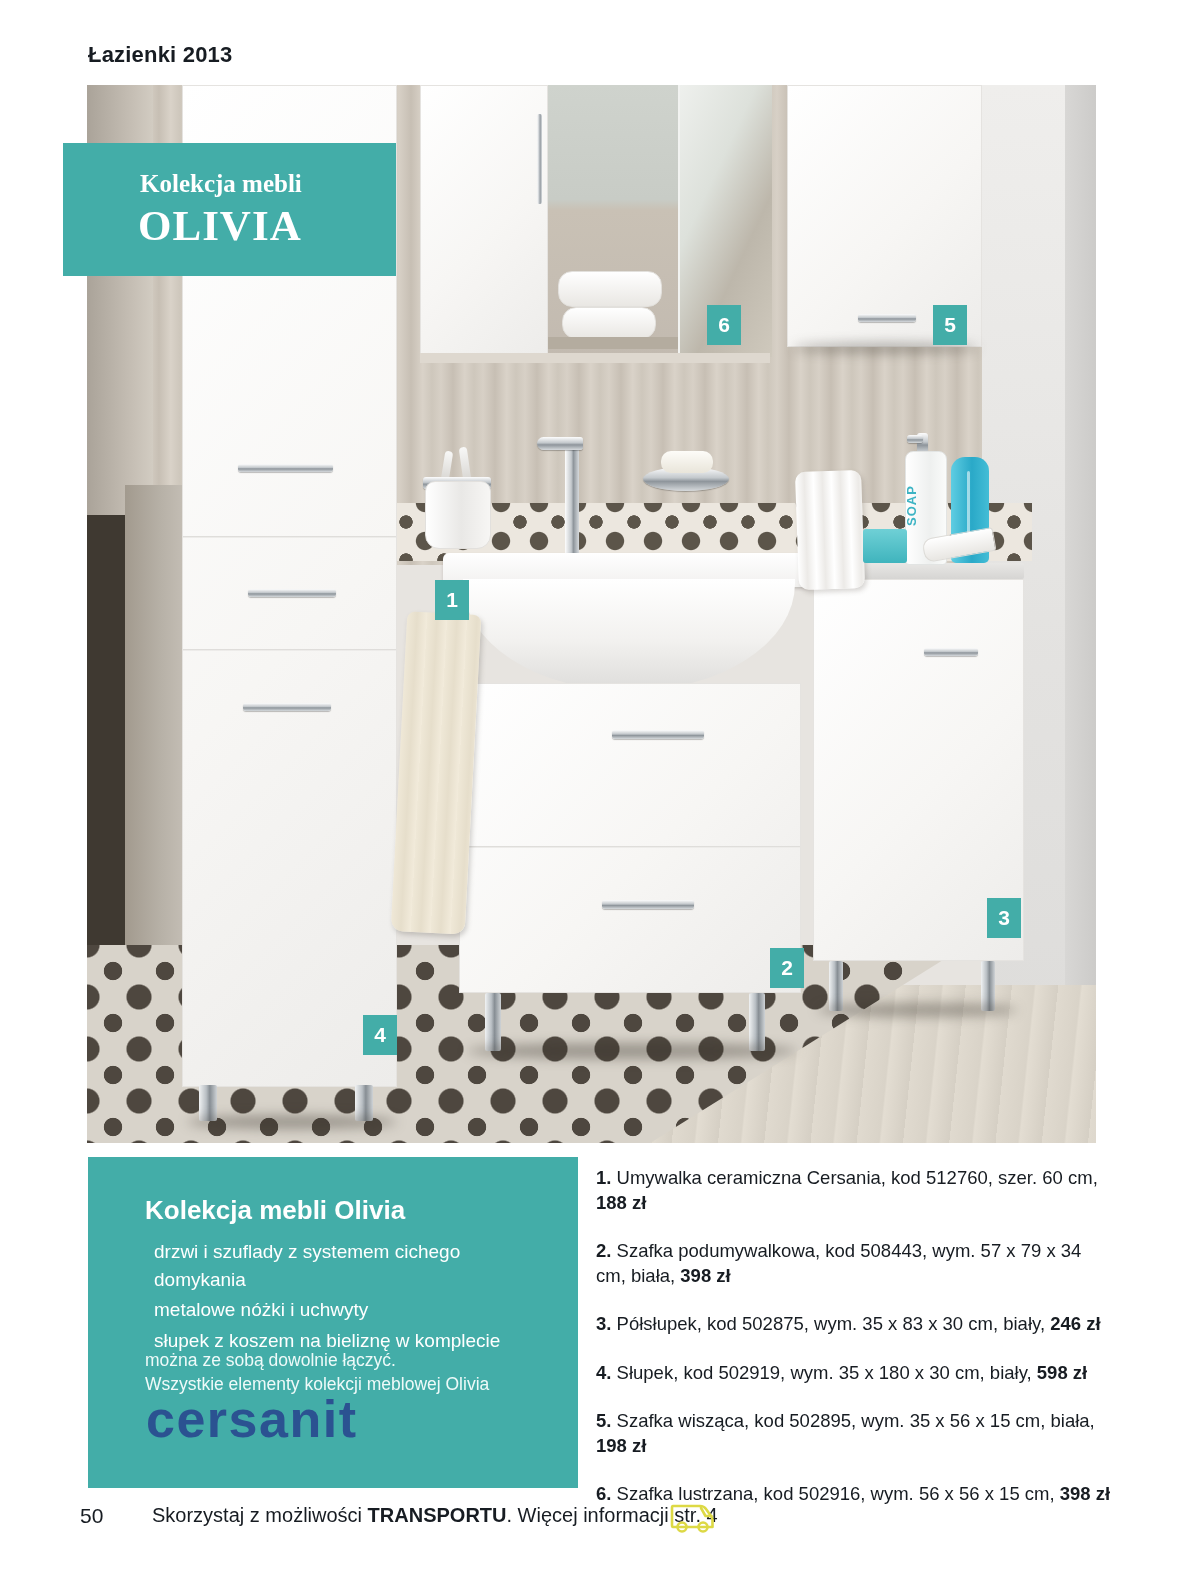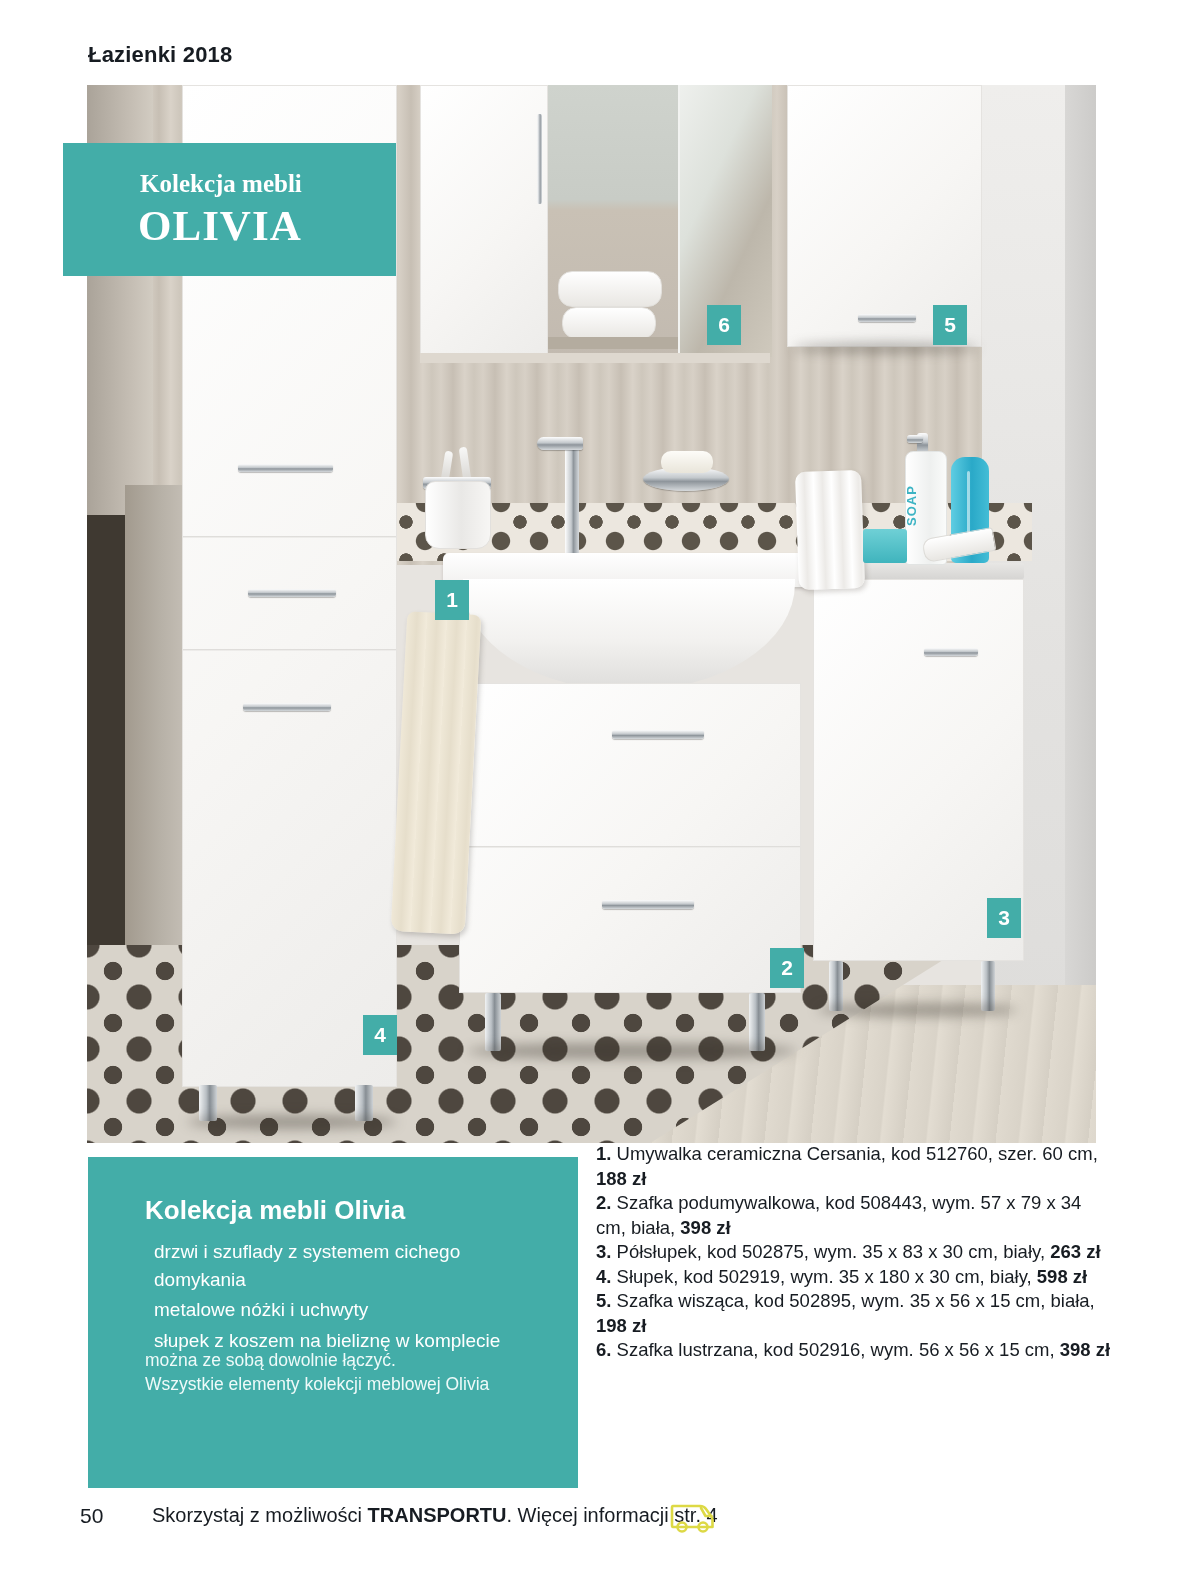--- a/index.html
+++ b/index.html
@@ -104,36 +104,36 @@
   
   .info-box{position:absolute;left:88px;top:1157px;width:490px;height:331px;background:var(--accent);color:#fff;}
   .info-title{position:absolute;left:57px;top:38px;font-size:26px;font-weight:700;text-align:center;}
   .info-features{position:absolute;left:66px;top:78px;width:350px;font-size:19px;line-height:1.45;}
   .info-features div{margin-top:3px;}
   .info-note{position:absolute;left:57px;top:192px;width:390px;font-size:17.5px;line-height:1.35;color:#eefaf9;}
   .brand-logo{position:absolute;left:58px;top:232px;font-size:52px;font-weight:700;color:#2b5291;letter-spacing:1.5px;}
 
   
   .product-list{position:absolute;left:596px;top:1142px;width:515px;font-size:18.5px;color:#171c22;}
-  .product-row{line-height:24.5px;}
+  .product-row{line-height:24.5px;margin-top:24px;}
   .product-row b{font-weight:700;}
 
   
   .footer{position:absolute;left:0;top:1498px;width:952px;height:40px;}
   .page-number{position:absolute;left:80px;top:6px;font-size:21px;color:#171c22;}
   .footer-text{position:absolute;left:152px;top:6px;font-size:20px;color:#171c22;}
   .footer-text b{font-weight:700;}
   .van-icon{position:absolute;left:668px;top:0px;width:50px;height:38px;}
 </style>
 </head>
 <body>
 
 <div class="page">
 
-  <div class="header-title">Łazienki 2018</div>
+  <div class="header-title">Łazienki 2013</div>
 
   <div class="photo">
     <div class="abs wood-wall"></div>
     <div class="abs right-wall"></div>
     <div class="abs right-wall-band"></div>
     <div class="abs left-dark-strip"></div>
     <div class="abs left-ornament"></div>
     <div class="abs left-grey"></div>
 
     <div class="abs floor-wood"></div>
@@ -224,26 +224,27 @@
     <div class="info-title">Kolekcja mebli Olivia</div>
     <div class="info-features">
       <div>drzwi i szuflady z systemem cichego domykania</div>
       <div>metalowe nóżki i uchwyty</div>
       <div>słupek z koszem na bieliznę w komplecie</div>
     </div>
     <div class="info-note">
       <div>można ze sobą dowolnie łączyć.</div>
       <div>Wszystkie elementy kolekcji meblowej Olivia</div>
     </div>
+    <div class="brand-logo">cersanit</div>
   </div>
 
   <div class="product-list">
     <div class="product-row"><b>1.</b><span> Umywalka ceramiczna Cersania, kod 512760, szer. 60 cm, </span><b>188 zł</b></div>
     <div class="product-row"><b>2.</b><span> Szafka podumywalkowa, kod 508443, wym. 57 x 79 x 34 cm, biała, </span><b>398 zł</b></div>
-    <div class="product-row"><b>3.</b><span> Półsłupek, kod 502875, wym. 35 x 83 x 30 cm, biały, </span><b>263 zł</b></div>
+    <div class="product-row"><b>3.</b><span> Półsłupek, kod 502875, wym. 35 x 83 x 30 cm, biały, </span><b>246 zł</b></div>
     <div class="product-row"><b>4.</b><span> Słupek, kod 502919, wym. 35 x 180 x 30 cm, biały, </span><b>598 zł</b></div>
     <div class="product-row"><b>5.</b><span> Szafka wisząca, kod 502895, wym. 35 x 56 x 15 cm, biała, </span><b>198 zł</b></div>
     <div class="product-row"><b>6.</b><span> Szafka lustrzana, kod 502916, wym. 56 x 56 x 15 cm, </span><b>398 zł</b></div>
   </div>
 
   <div class="footer">
     <div class="page-number">50</div>
     <div class="footer-text"><span>Skorzystaj z możliwości </span><b>TRANSPORTU</b><span>. Więcej informacji str. 4</span></div>
     <svg class="van-icon" viewBox="0 0 50 38">
       <g fill="none" stroke="#ddd945" stroke-width="2.6" stroke-linejoin="round" stroke-linecap="round">

